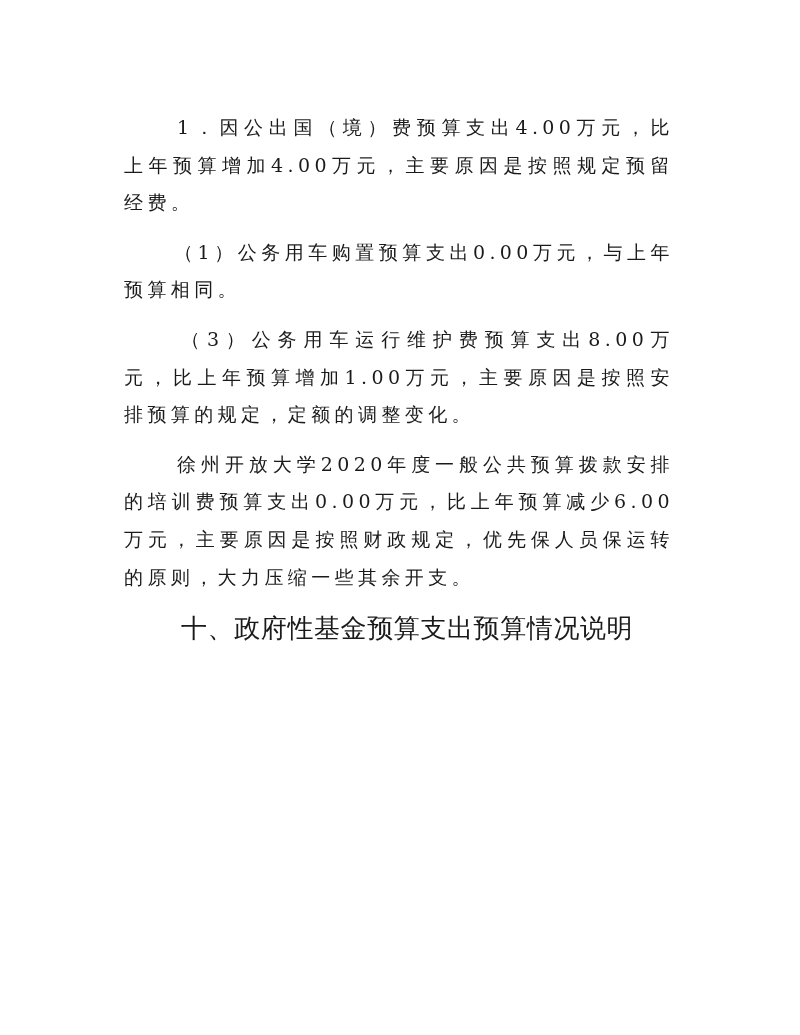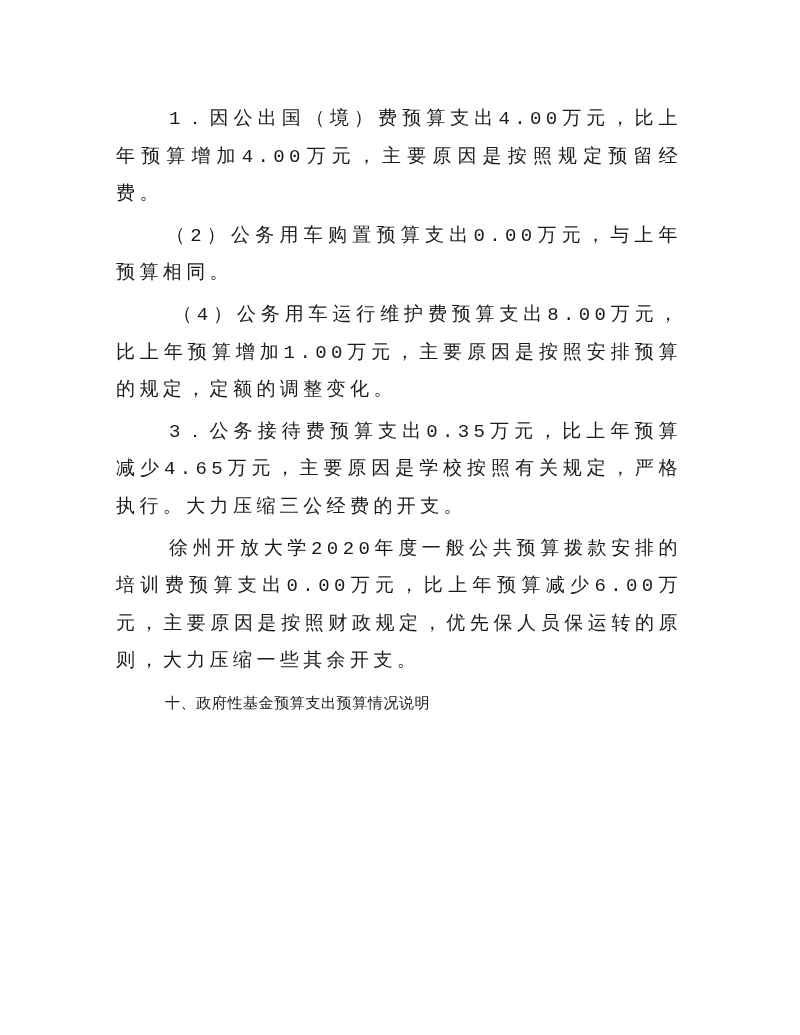--- a/index.html
+++ b/index.html
@@ -20,44 +20,42 @@
       left: 112px;
       top: 97px;
       width: 574px;
     }
     .para {
       font-size: 19px;
       line-height: 37.6px;
       text-align: justify;
       text-align-last: left;
       letter-spacing: 4.4px;
-      margin: 4px;
+      margin: 12px;
       text-indent: 53px;
       word-break: break-all;
-      font-family: Liberation Mono, monospace;
     }
     .para.sub {
       text-indent: 50px;
     }
     .para.sub2 {
       text-indent: 57px;
     }
     .heading {
-      font-family: Liberation Serif, serif;
-      font-size: 15px;
+      font-family: Liberation Mono, monospace;
+      font-size: 26px;
       line-height: 37.6px;
       letter-spacing: 0.6px;
-      margin: 0;
+      margin: 16px;
       text-indent: 53px;
       font-weight: normal;
     }
   </style>
 </head>
 <body>
 
 <div class="page">
   <p class="para">1．因公出国（境）费预算支出4.00万元，比上年预算增加4.00万元，主要原因是按照规定预留经费。</p>
-  <p class="para sub">（2）公务用车购置预算支出0.00万元，与上年预算相同。</p>
-  <p class="para sub2">（4）公务用车运行维护费预算支出8.00万元，比上年预算增加1.00万元，主要原因是按照安排预算的规定，定额的调整变化。</p>
-  <p class="para">3．公务接待费预算支出0.35万元，比上年预算减少4.65万元，主要原因是学校按照有关规定，严格执行。大力压缩三公经费的开支。</p>
+  <p class="para sub">（1）公务用车购置预算支出0.00万元，与上年预算相同。</p>
+  <p class="para sub2">（3）公务用车运行维护费预算支出8.00万元，比上年预算增加1.00万元，主要原因是按照安排预算的规定，定额的调整变化。</p>
   <p class="para">徐州开放大学2020年度一般公共预算拨款安排的培训费预算支出0.00万元，比上年预算减少6.00万元，主要原因是按照财政规定，优先保人员保运转的原则，大力压缩一些其余开支。</p>
   <h2 class="heading">十、政府性基金预算支出预算情况说明</h2>
 </div>
 
 </body></html>

